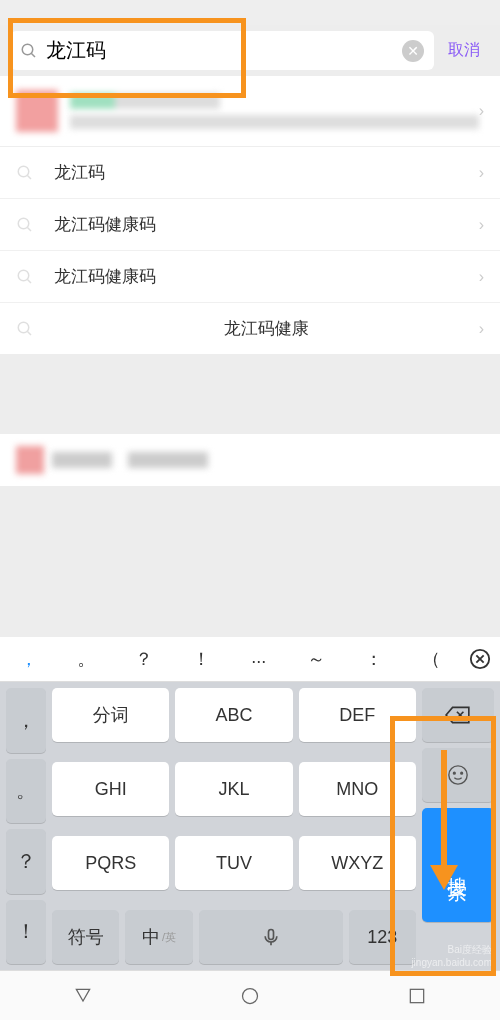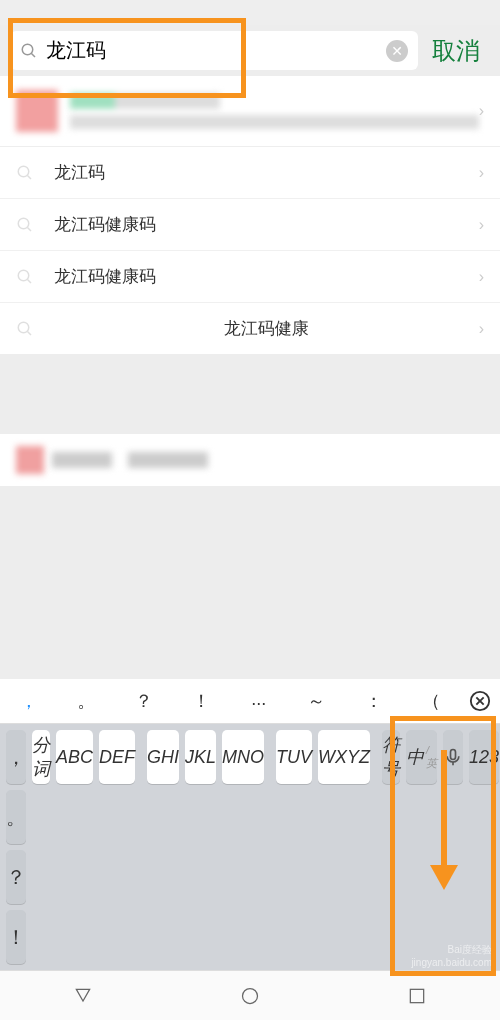--- a/index.html
+++ b/index.html
@@ -5,21 +5,21 @@
     * { margin: 0; padding: 0; box-sizing: border-box; font-family: -apple-system, sans-serif; }
     body { width: 500px; height: 1020px; background: #ededed; position: relative; overflow: hidden; }
     
     .status-bar { height: 25px; background: #eee; }
     
     .search-bar { display: flex; align-items: center; padding: 6px 10px; background: #ededed; }
     .search-box { flex: 1; display: flex; align-items: center; background: #fff; border-radius: 6px; padding: 8px 10px; }
     .search-icon { width: 18px; height: 18px; margin-right: 8px; }
     .search-input { flex: 1; border: none; outline: none; font-size: 20px; }
     .clear-btn { width: 22px; height: 22px; background: #ccc; border-radius: 50%; display: flex; align-items: center; justify-content: center; color: #fff; font-size: 14px; }
-    .cancel-btn { padding: 0 10px 0 14px; font-size: 24px; color: #15803d; }
+    .cancel-btn { padding: 0 10px 0 14px; font-size: 16px; color: #8b5cf6; }
     
     .highlight-box-1 { position: absolute; top: 18px; left: 8px; width: 238px; height: 80px; border: 5px solid #f7931e; z-index: 10; pointer-events: none; }
     
     .result-top { background: #fff; padding: 14px 16px; display: flex; align-items: center; border-bottom: 1px solid #eee; }
     .pix-avatar { width: 42px; height: 42px; background: #f2a0a0; margin-right: 12px; filter: blur(3px); }
     .pix-text { flex: 1; }
     .pix-line1 { height: 16px; width: 150px; background: linear-gradient(90deg, #a0e0c0 30%, #ddd 30%); filter: blur(3px); margin-bottom: 6px; }
     .pix-line2 { height: 14px; width: 100%; background: #ddd; filter: blur(3px); }
     .chevron { color: #ccc; font-size: 16px; }
     
@@ -37,21 +37,21 @@
     .blur-box3 { width: 80px; height: 16px; background: #ccc; filter: blur(3px); }
     
     .keyboard { position: absolute; bottom: 50px; left: 0; right: 0; background: #d1d4d9; }
     .punct-row { display: flex; background: #fff; border-bottom: 1px solid #ddd; }
     .punct-key { flex: 1; text-align: center; padding: 10px 0; font-size: 18px; color: #333; }
     .punct-key.active { color: #1e90ff; }
     .punct-close { width: 40px; display: flex; align-items: center; justify-content: center; }
     
     .key-grid { display: flex; padding: 6px; gap: 6px; }
     .key-col-left { display: flex; flex-direction: column; gap: 6px; width: 40px; }
-    .key-main { flex: 1; display: flex; gap: 12px; font-style: italic; }
+    .key-main { flex: 1; display: flex; flex-direction: column; gap: 20px; }
     .key-row { display: flex; gap: 6px; }
     .key-col-right { display: flex; flex-direction: column; gap: 6px; width: 72px; }
     
     .key { background: #fff; border-radius: 5px; display: flex; align-items: center; justify-content: center; font-size: 18px; color: #333; height: 54px; box-shadow: 0 1px 0 rgba(0,0,0,0.15); }
     .key-small { flex: 1; background: #c8ccd1; font-size: 20px; }
     .key-main .key { flex: 1; }
     .key-gray { background: #c8ccd1; }
     .key-search { background: #1e90ff; color: #fff; height: 114px; font-size: 20px; writing-mode: vertical-rl; text-orientation: upright; letter-spacing: 4px; }
     .key-mic { flex: 1.5 !important; }
     
@@ -167,20 +167,21 @@
         <div class="key">分词</div>
         <div class="key">ABC</div>
         <div class="key">DEF</div>
       </div>
       <div class="key-row">
         <div class="key">GHI</div>
         <div class="key">JKL</div>
         <div class="key">MNO</div>
       </div>
       <div class="key-row">
+        <div class="key">PQRS</div>
         <div class="key">TUV</div>
         <div class="key">WXYZ</div>
       </div>
       <div class="key-row">
         <div class="key key-gray" style="flex:0.7">符号</div>
         <div class="key key-gray" style="flex:0.7">
           <span>中</span>
             <span class="lang-sub">/英</span>
         </div>
         <div class="key key-gray key-mic">

